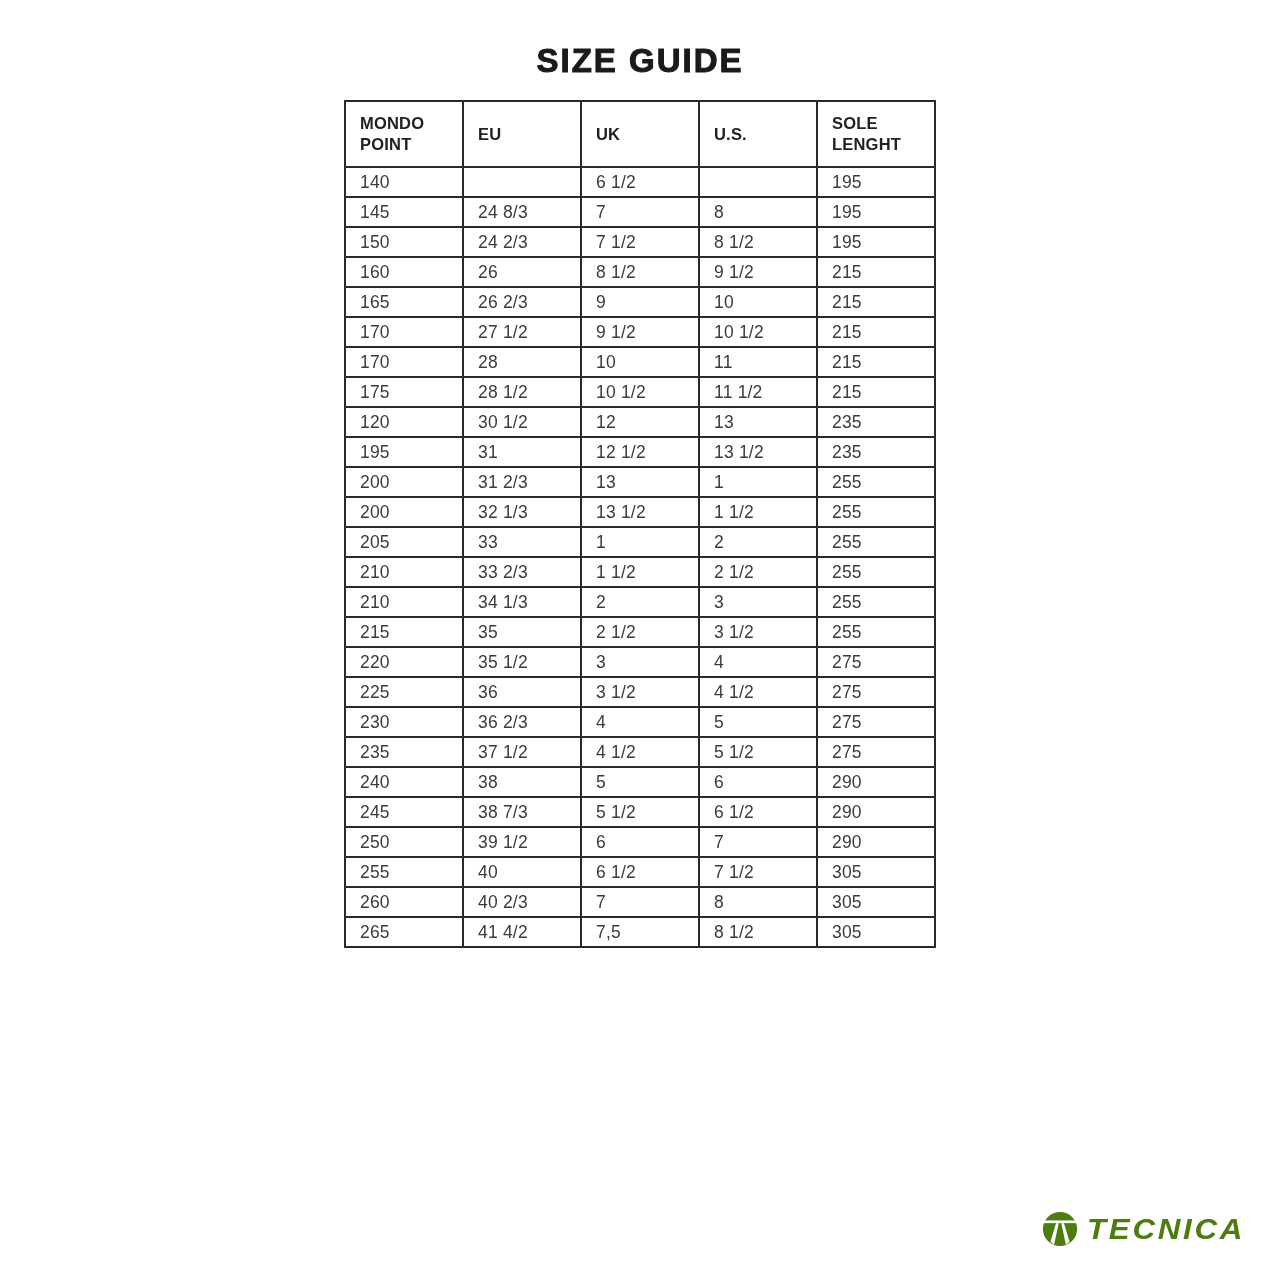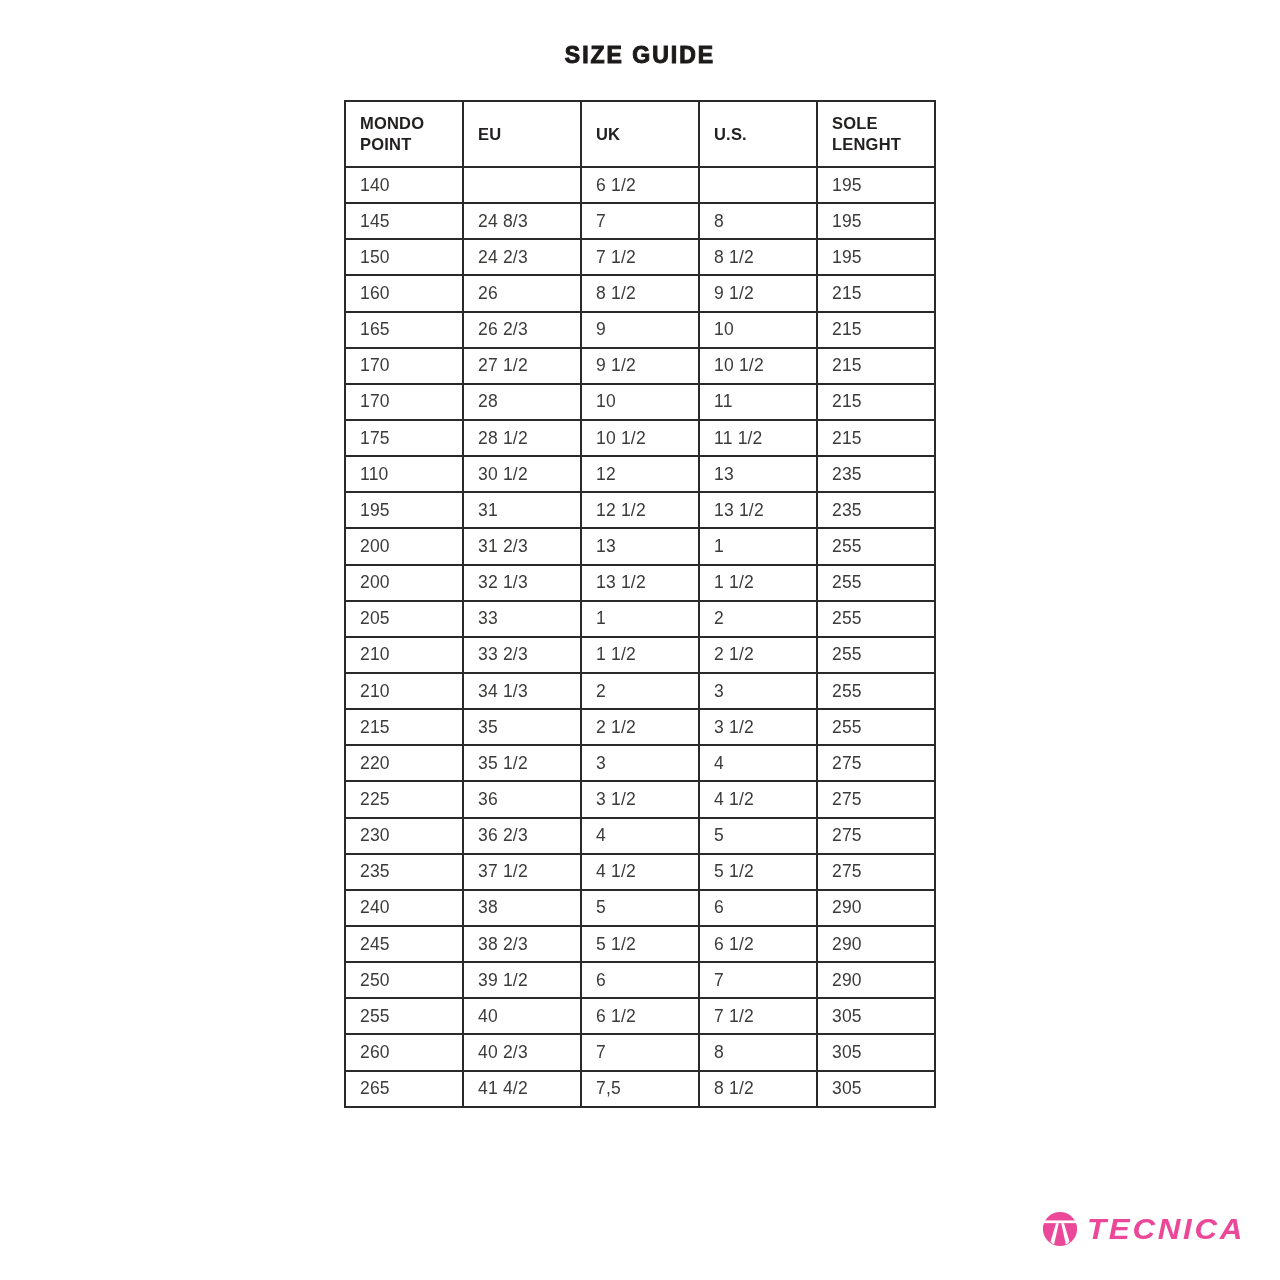--- a/index.html
+++ b/index.html
@@ -15,34 +15,34 @@
     overflow: hidden;
   }
 
   
   .page-title {
     position: absolute;
     top: 42px;
     left: 0;
     width: 100%;
     text-align: center;
-    font-size: 23px;
+    font-size: 33px;
     font-weight: 700;
     letter-spacing: 2px;
     color: #1c1a19;
     -webkit-text-stroke: 1px #1c1a19;
   }
 
   
   table.size-table {
     position: absolute;
     left: 344px;
     top: 100px;
     width: 592px;
-    height: 1008px;
+    height: 848px;
     border-collapse: collapse;
     table-layout: fixed;
   }
   .size-table th,
   .size-table td {
     border: 2px solid #2b2a29;
     padding: 0 0 0 14px;
     text-align: left;
     vertical-align: middle;
   }
@@ -157,21 +157,21 @@
     <td>215</td>
   </tr>
       <tr>
     <td>175</td>
     <td>28 1/2</td>
     <td>10 1/2</td>
     <td>11 1/2</td>
     <td>215</td>
   </tr>
       <tr>
-    <td>110</td>
+    <td>120</td>
     <td>30 1/2</td>
     <td>12</td>
     <td>13</td>
     <td>235</td>
   </tr>
       <tr>
     <td>195</td>
     <td>31</td>
     <td>12 1/2</td>
     <td>13 1/2</td>
@@ -249,21 +249,21 @@
   </tr>
       <tr>
     <td>240</td>
     <td>38</td>
     <td>5</td>
     <td>6</td>
     <td>290</td>
   </tr>
       <tr>
     <td>245</td>
-    <td>38 2/3</td>
+    <td>38 7/3</td>
     <td>5 1/2</td>
     <td>6 1/2</td>
     <td>290</td>
   </tr>
       <tr>
     <td>250</td>
     <td>39 1/2</td>
     <td>6</td>
     <td>7</td>
     <td>290</td>
@@ -285,21 +285,21 @@
       <tr>
     <td>265</td>
     <td>41 4/2</td>
     <td>7,5</td>
     <td>8 1/2</td>
     <td>305</td>
   </tr>
     </tbody>
 </table>
 
-<div class="brand-logo" style="color: #ec4899;">
+<div class="brand-logo" style="color: #4d7c0f;">
   <span class="logo-icon">
     <svg viewBox="0 0 40 40" width="36" height="36" aria-hidden="true">
       <circle cx="20" cy="20" r="19" fill="currentColor"></circle>
       <rect x="0.5" y="10.5" width="39" height="3" fill="#ffffff"></rect>
       <polygon points="15.6,13.5 18.6,13.5 13.4,37.6 9.4,34.2" fill="#ffffff"></polygon>
       <polygon points="21.4,13.5 24.4,13.5 30.6,34.2 26.6,37.6" fill="#ffffff"></polygon>
     </svg>
   </span>
   <span class="logo-text">TECNICA</span>
 </div>

